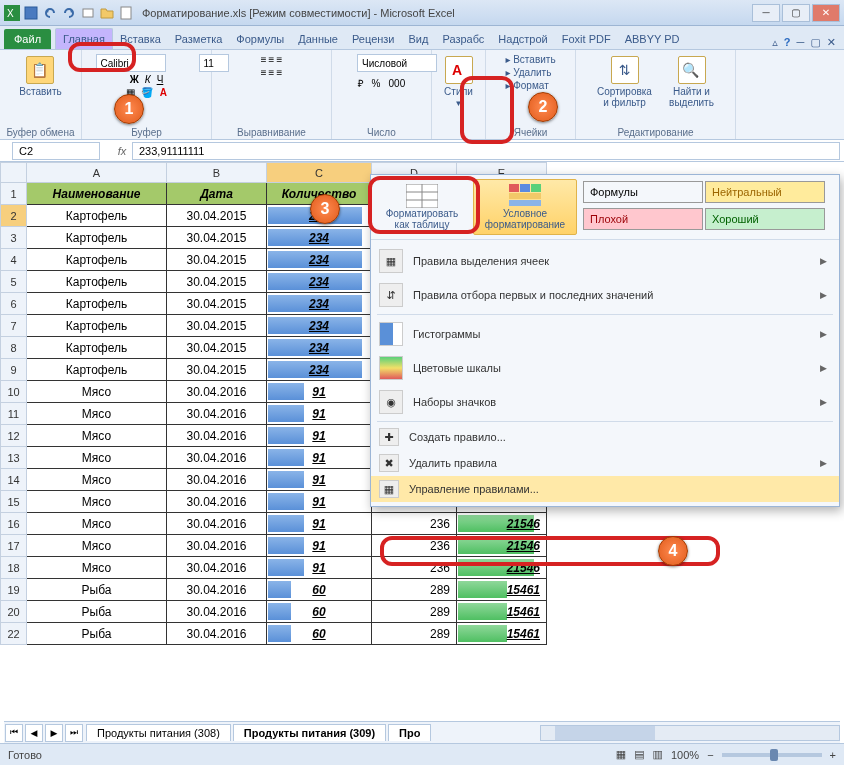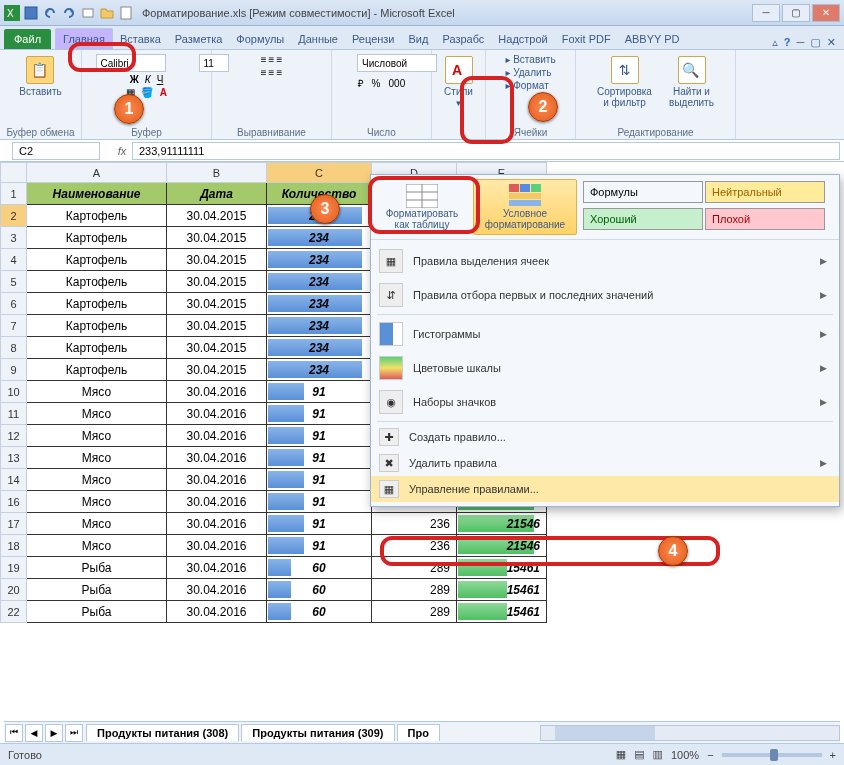--- a/index.html
+++ b/index.html
@@ -44,29 +44,29 @@
 .grid th.colhdr { background: #eef3fa; border: 1px solid #c4d0e0; height: 20px; font-weight: normal; color: #333; font-size: 11px; }
 .grid th.rowhdr { background: #eef3fa; border: 1px solid #c4d0e0; width: 26px; font-weight: normal; color: #333; font-size: 11px; text-align: center; }
 .grid td { border: 1px solid #333; height: 22px; padding: 0 6px; }
 .grid .hdr-row td { background: #a4c96a; font-weight: bold; font-style: italic; text-align: center; }
 .grid th.rowhdr.sel { background: #f7cf7e; }
 .colA { width: 140px; text-align: center; }
 .colB { width: 100px; text-align: center; }
 .colC { width: 105px; text-align: center; font-weight: bold; font-style: italic; }
 .colD { width: 85px; text-align: right; }
 .colE { width: 90px; text-align: right; font-weight: bold; font-style: italic; }
-.databar { position: relative; }
+.databar { position: relative; text-decoration: underline; }
 .databar::before { content:""; position:absolute; left:1px; top:2px; bottom:2px; width: var(--bw,40%); background: linear-gradient(#8ab4e8,#5a90d8); z-index:0; }
 .databar span { position: relative; z-index: 1; }
 .greenbar::before { background: linear-gradient(#8fd89a,#4fbf62); }
 
 .sheet-tabs { position: absolute; bottom: 22px; left: 4px; right: 4px; height: 22px; background: #eef3fa; display: flex; align-items: center; font-size: 11px; border-top: 1px solid #b5c8df; }
 .sheet-nav-btn { width: 18px; height: 18px; border: 1px solid #b5c8df; background: #fff; margin: 0 1px; display:flex;align-items:center;justify-content:center;font-size:9px; }
 .sheet-tab { padding: 2px 10px; background: #fff; border: 1px solid #b5c8df; border-bottom: none; margin-left: 2px; font-weight: bold; }
-.sheet-tab.active { background: #fff; font-weight: bold; }
+.sheet-tab.active { background: #fff; font-weight: normal; }
 .hscroll { margin-left: auto; width: 300px; height: 16px; background: #e4ebf4; border: 1px solid #b5c8df; position: relative; }
 .hscroll-thumb { position: absolute; left: 14px; width: 100px; top: 0; bottom: 0; background: #c5d4e8; }
 
 .statusbar { position: absolute; bottom: 0; left: 0; right: 0; height: 22px; background: #dfe9f5; border-top: 1px solid #b5c8df; display: flex; align-items: center; font-size: 11px; padding: 0 8px; color: #444; }
 .statusbar .zoom { margin-left: auto; display: flex; align-items: center; gap: 8px; }
 .zoom-slider { width: 100px; height: 4px; background: #b5c8df; position: relative; }
 .zoom-thumb { position: absolute; left: 48px; top: -4px; width: 8px; height: 12px; background: #6a88b0; border-radius: 2px; }
 
 
 .styles-popup { position: absolute; top: 174px; left: 370px; width: 470px; background: #f4f7fb; border: 1px solid #9bb5d6; box-shadow: 2px 4px 10px rgba(0,0,0,.3); z-index: 50; }
@@ -367,20 +367,28 @@
         </tr>
         <tr>
           <th class="rowhdr">14</th>
           <td class="colA">Мясо</td>
           <td class="colB">30.04.2016</td>
           <td class="colC databar" style="--bw:35%"><span>91</span></td>
           <td class="colD"></td>
           <td class="colE " style="--bw:0%"><span></span></td>
         </tr>
         <tr>
+          <th class="rowhdr">15</th>
+          <td class="colA">Мясо</td>
+          <td class="colB">30.04.2016</td>
+          <td class="colC databar" style="--bw:35%"><span>91</span></td>
+          <td class="colD"></td>
+          <td class="colE " style="--bw:0%"><span></span></td>
+        </tr>
+        <tr>
           <th class="rowhdr">16</th>
           <td class="colA">Мясо</td>
           <td class="colB">30.04.2016</td>
           <td class="colC databar" style="--bw:35%"><span>91</span></td>
           <td class="colD">236</td>
           <td class="colE databar greenbar" style="--bw:85%"><span>21546</span></td>
         </tr>
         <tr>
           <th class="rowhdr">17</th>
           <td class="colA">Мясо</td>
@@ -446,22 +454,22 @@
             <rect x="22" y="0" width="10" height="8" fill="#5ad07a"></rect>
             <rect x="0" y="9" width="32" height="6" fill="#f2c968"></rect>
             <rect x="0" y="16" width="32" height="6" fill="#8ab4e8"></rect>
           </svg>
         </div>
       <span style="max-width:90px;text-align:center">Условное форматирование</span>
     </div>
     <div class="gallery-grid">
       <div class="gallery-cell">Формулы</div>
       <div class="gallery-cell" style="background:#ffeb9c;color:#9c6500">Нейтральный</div>
+      <div class="gallery-cell" style="background:#ffc7ce;color:#9c0006">Плохой</div>
       <div class="gallery-cell" style="background:#c6efce;color:#006100">Хороший</div>
-      <div class="gallery-cell" style="background:#ffc7ce;color:#9c0006">Плохой</div>
     </div>
   </div>
   <div class="menu-list">
     <div class="menu-item">
         <div class="menu-icn">▦</div>
         <span>Правила выделения ячеек</span>
         <span class="chev">▶</span>
       </div>
     <div class="menu-item">
         <div class="menu-icn">⇵</div>

